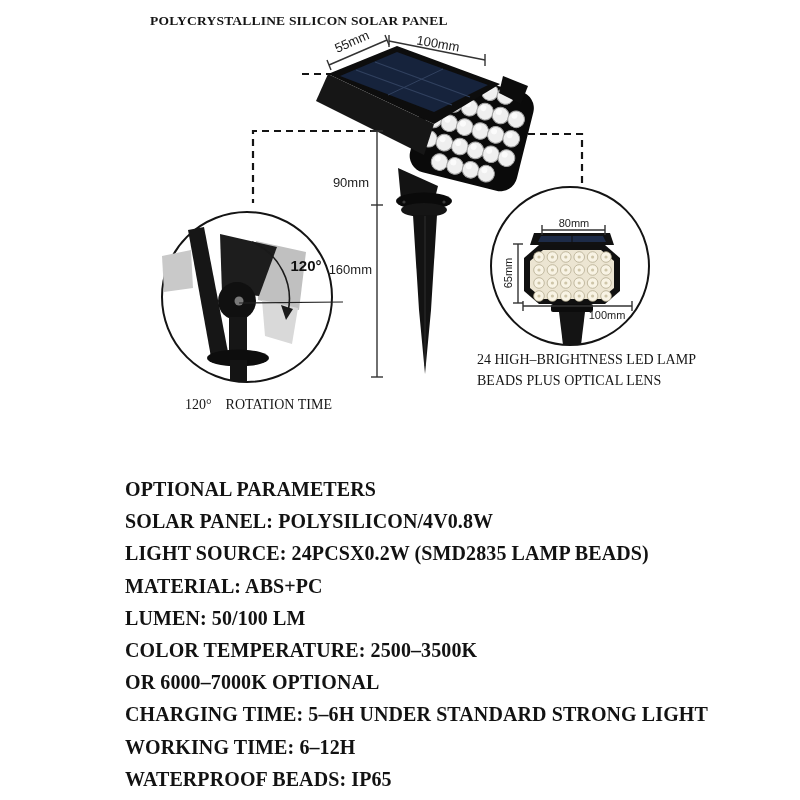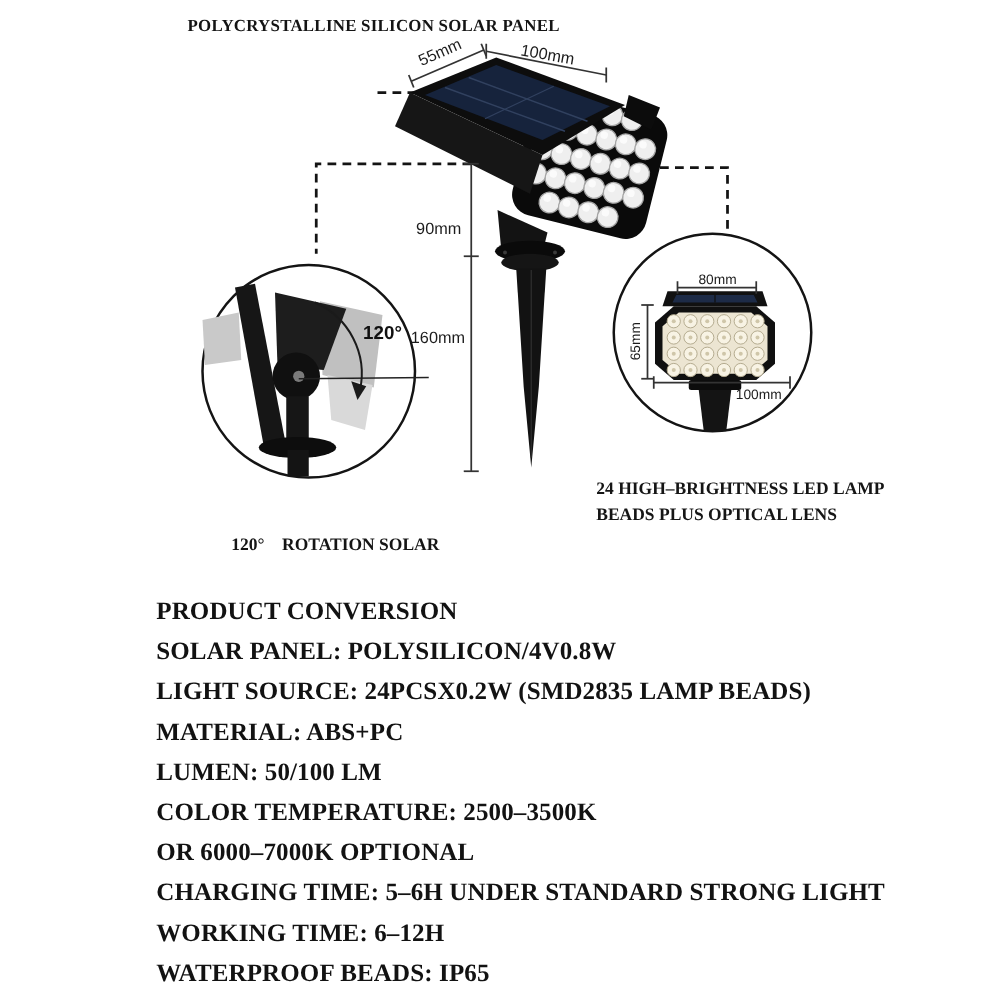--- a/index.html
+++ b/index.html
@@ -7,21 +7,21 @@
     width:800px;height:800px;position:relative;overflow:hidden;
     background:#ffffff;color:#161616;
     font-family:"Liberation Serif", serif;
   }
   .title-block{
     position:absolute;left:150px;top:12px;
     font-weight:bold;font-size:13.5px;line-height:18.5px;letter-spacing:.2px;
     color:#141414;white-space:nowrap;
   }
   .svg-art{position:absolute;left:0;top:0;}
-  .caption{position:absolute;font-weight:bold;color:#151515;white-space:nowrap;margin-top:32px;}
+  .caption{position:absolute;font-weight:normal;color:#151515;white-space:nowrap;}
   .caption-rotation{left:185px;top:397px;font-size:14px;}
   .caption-rotation .cap-gap{display:inline-block;width:14px;}
   .caption-led{left:477px;top:350px;font-size:14px;line-height:20.5px;}
   .params-block{
     position:absolute;left:125px;top:473px;
     font-size:20px;font-weight:bold;line-height:32.2px;
     color:#121212;white-space:nowrap;letter-spacing:.1px;
   }
   .dim-label{font-family:"Liberation Sans",sans-serif;font-size:13px;fill:#1c1c1c;}
   .dim-label-sm{font-family:"Liberation Sans",sans-serif;font-size:11px;fill:#1c1c1c;}
@@ -255,29 +255,29 @@
     <g>
       <line class="dim-line" x1="523" y1="306" x2="632" y2="306"></line>
       <line class="tick" x1="523" y1="301" x2="523" y2="311"></line>
       <line class="tick" x1="632" y1="301" x2="632" y2="311"></line>
       <text class="dim-label-sm" x="607" y="319" text-anchor="middle">100mm</text>
     </g>
   </g>
 </svg>
 
 <div class="caption caption-rotation">
-  <span>120°</span><span class="cap-gap"></span><span>ROTATION SOLAR</span>
+  <span>120°</span><span class="cap-gap"></span><span>ROTATION TIME</span>
 </div>
 <div class="caption caption-led">
   <div>24 HIGH–BRIGHTNESS LED LAMP</div>
   <div>BEADS PLUS OPTICAL LENS</div>
 </div>
 
 <div class="params-block">
-  <div>PRODUCT CONVERSION</div>
+  <div>OPTIONAL PARAMETERS</div>
   <div>SOLAR PANEL: POLYSILICON/4V0.8W</div>
   <div>LIGHT SOURCE: 24PCSX0.2W (SMD2835 LAMP BEADS)</div>
   <div>MATERIAL: ABS+PC</div>
   <div>LUMEN: 50/100 LM</div>
   <div>COLOR TEMPERATURE: 2500–3500K</div>
   <div>OR 6000–7000K OPTIONAL</div>
   <div>CHARGING TIME: 5–6H UNDER STANDARD STRONG LIGHT</div>
   <div>WORKING TIME: 6–12H</div>
   <div>WATERPROOF BEADS: IP65</div>
 </div>

